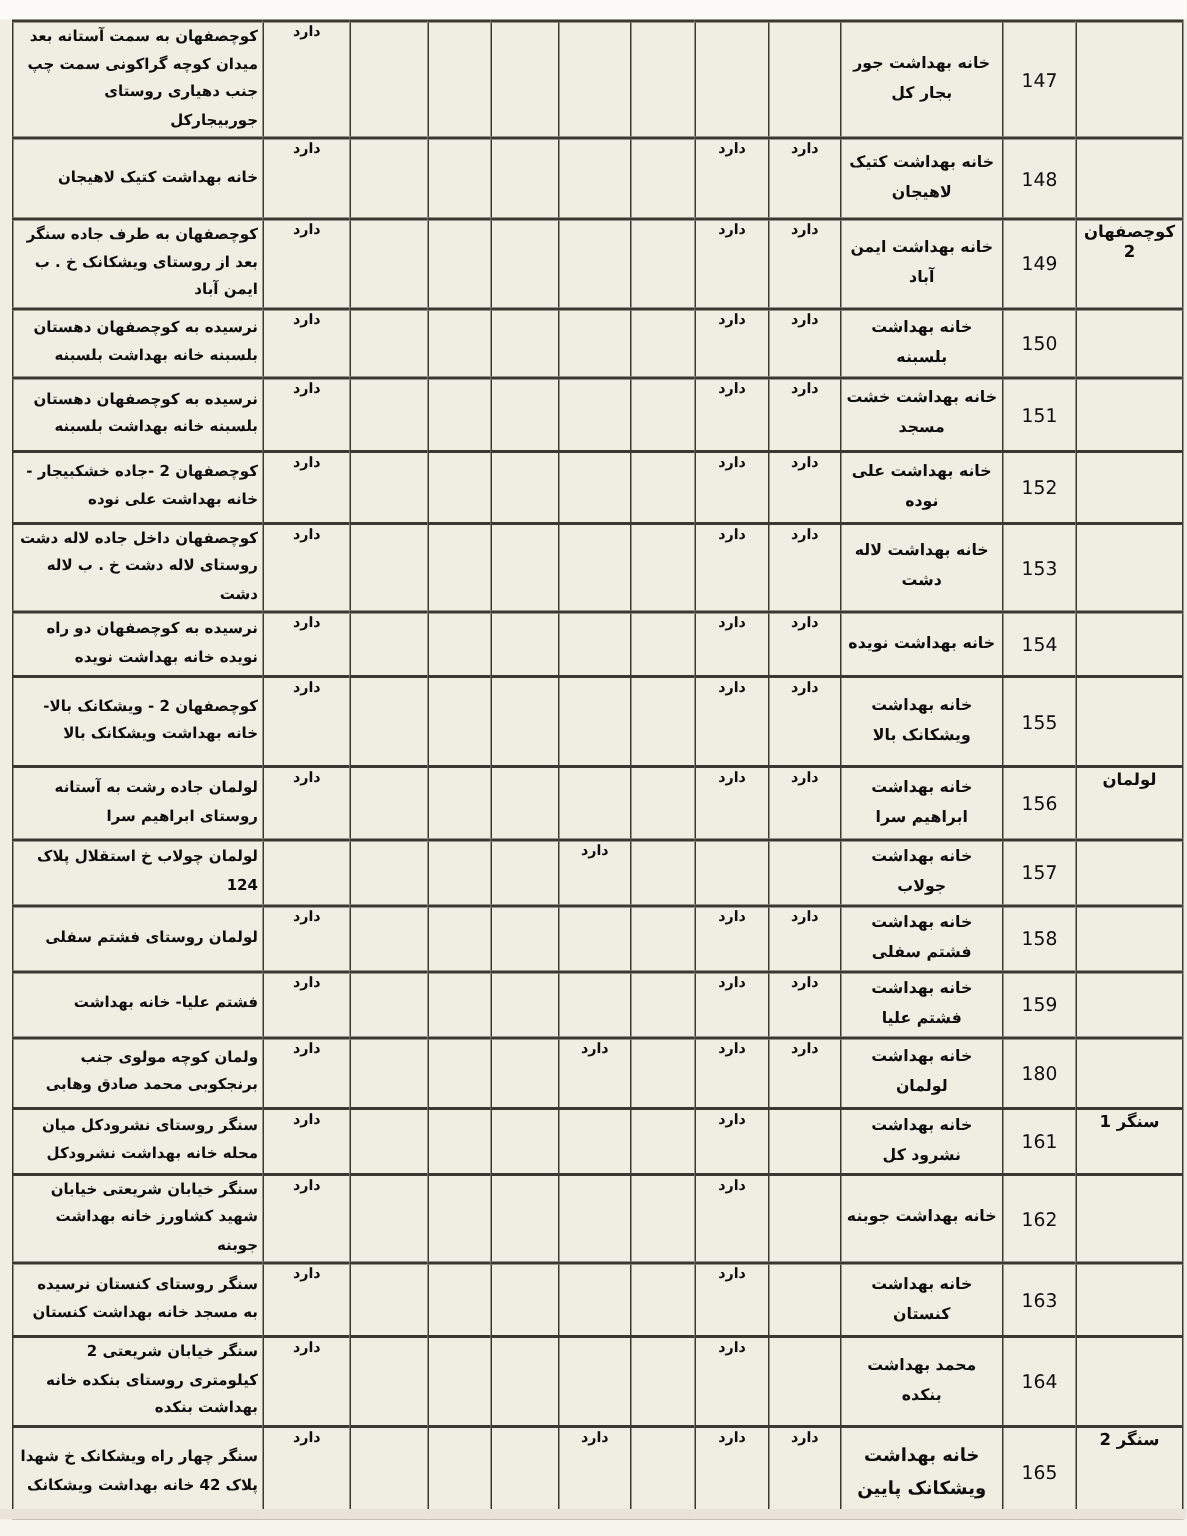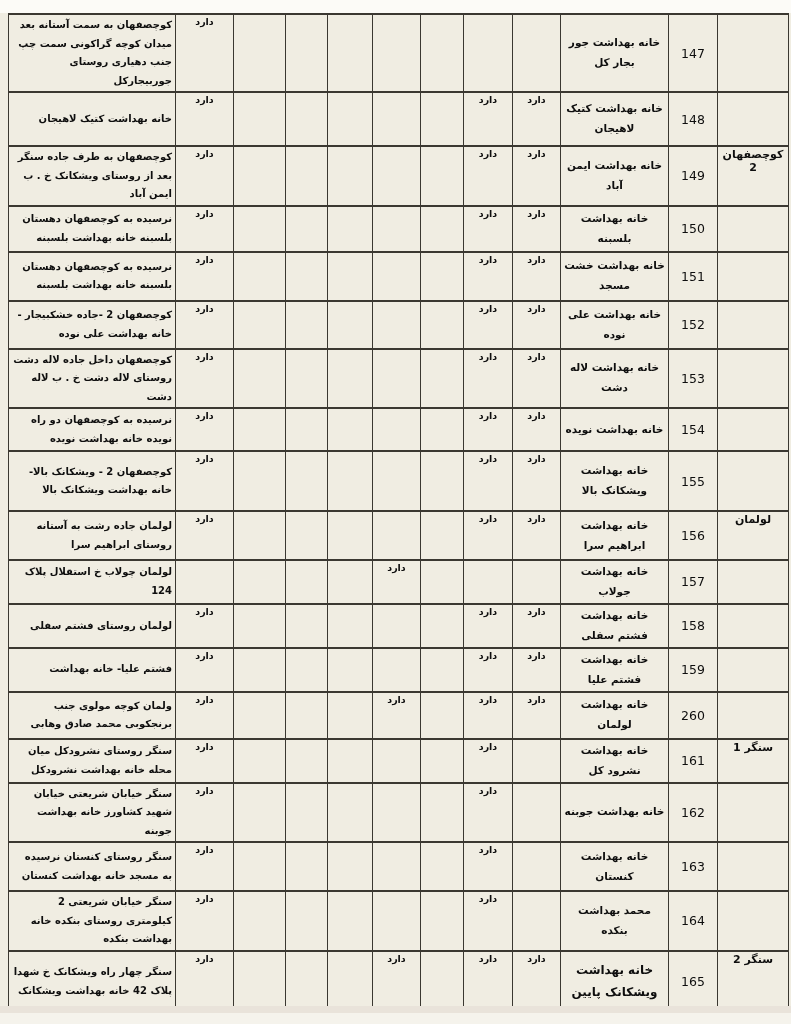--- a/index.html
+++ b/index.html
@@ -288,21 +288,21 @@
           <td class="val"></td>
           <td class="val"></td>
           <td class="val"></td>
           <td class="val"></td>
           <td class="val"></td>
           <td class="val">دارد</td>
           <td class="addr">فشتم علیا- خانه بهداشت</td>
         </tr>
         <tr style="height: 47px;">
           <td class="group"></td>
-          <td class="num">260</td>
+          <td class="num">180</td>
           <td class="name">خانه بهداشت  لولمان</td>
           <td class="val">دارد</td>
           <td class="val">دارد</td>
           <td class="val"></td>
           <td class="val">دارد</td>
           <td class="val"></td>
           <td class="val"></td>
           <td class="val"></td>
           <td class="val">دارد</td>
           <td class="addr">ولمان کوچه مولوی جنب برنجکوبی محمد صادق وهابی</td>

